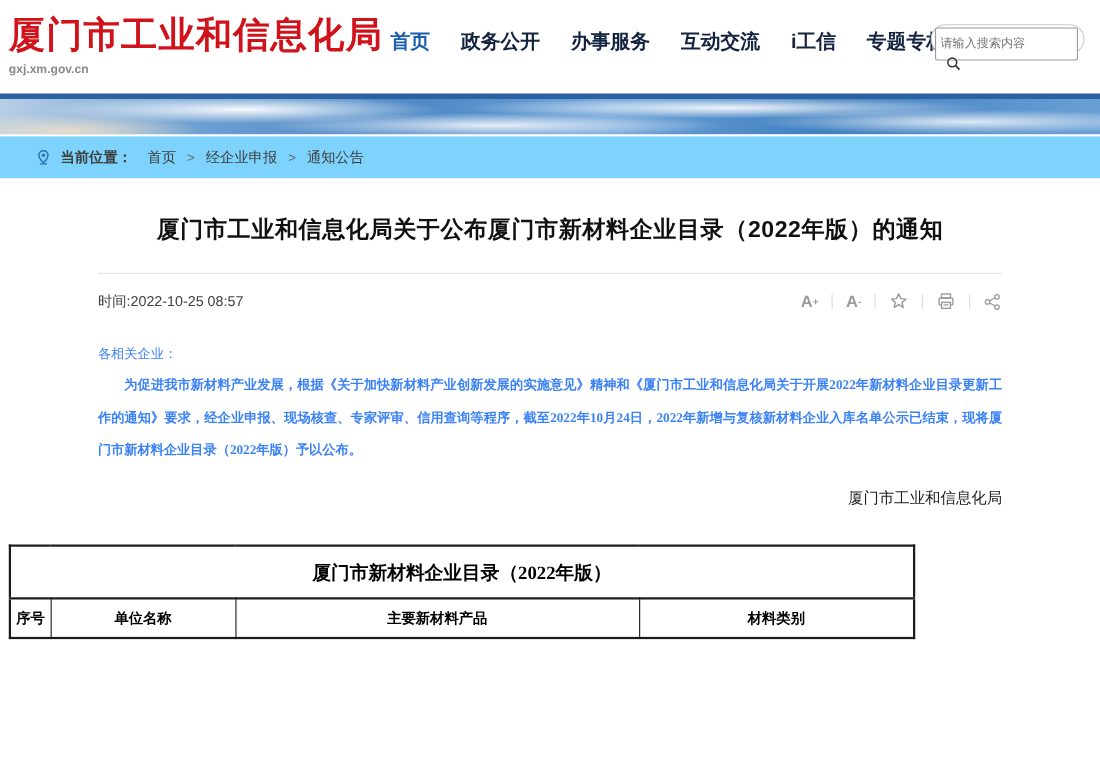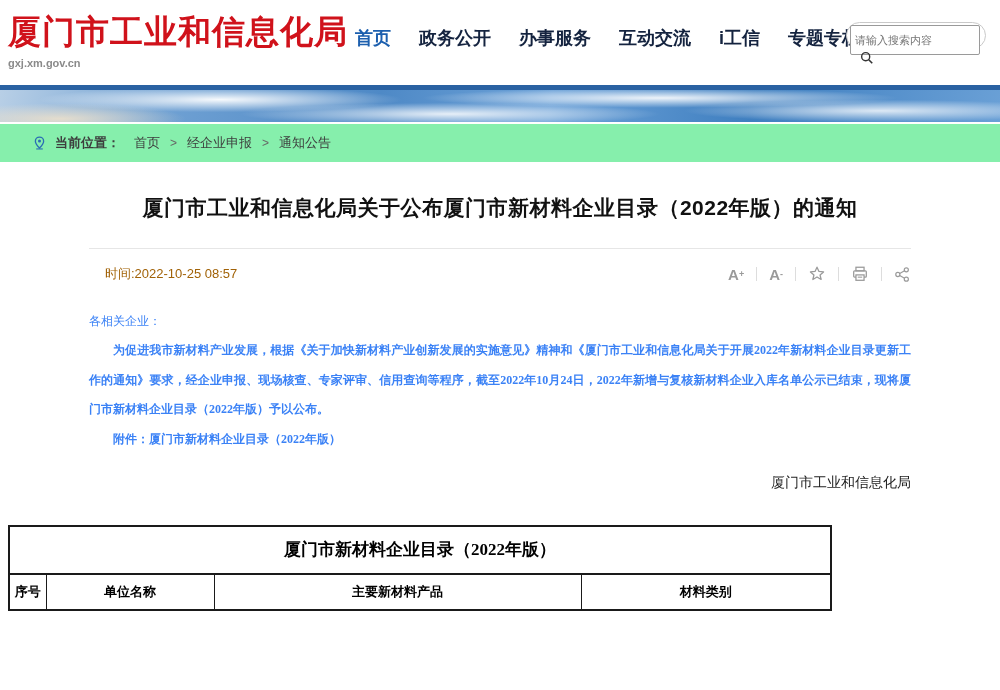--- a/index.html
+++ b/index.html
@@ -28,34 +28,34 @@
     background:
       radial-gradient(ellipse 180px 22px at 6% 90%, rgba(236,224,203,.9), rgba(236,224,203,0) 70%),
       radial-gradient(ellipse 260px 18px at 22% 30%, rgba(255,255,255,.95), rgba(255,255,255,0) 70%),
       radial-gradient(ellipse 300px 16px at 45% 75%, rgba(255,255,255,.85), rgba(255,255,255,0) 70%),
       radial-gradient(ellipse 340px 14px at 66% 25%, rgba(255,255,255,.9), rgba(255,255,255,0) 70%),
       radial-gradient(ellipse 280px 16px at 88% 65%, rgba(255,255,255,.8), rgba(255,255,255,0) 70%),
       linear-gradient(100deg, #b8cfe6 0%, #6d9fd2 18%, #4e89c6 38%, #6da2d8 55%, #3f7fc0 75%, #6aa0d6 100%);
   }
 
   
-  .crumb-bar { margin-top:2px; height:38px; background:#86efac; display:flex; align-items:center;
+  .crumb-bar { margin-top:2px; height:38px; background:#7dd3fc; display:flex; align-items:center;
                padding-left:32px; font-size:13px; color:#3d3d3d; }
   .crumb-bar .pin { width:15px; height:15px; margin-right:8px; }
   .crumb-label { font-weight:bold; margin-right:14px; }
   .crumb-link { color:#3d3d3d; cursor:pointer; }
   .crumb-sep { color:#666; margin:0 10px; font-size:12px; }
 
   
   .article { width:822px; margin:0 auto; padding:0 0; }
   .article-title { margin-top:32px; text-align:center; font-size:21px; font-weight:bold;
                    color:#111; letter-spacing:.5px; }
   .meta-divider { border-top:1px solid #e6e6e6; margin-top:26px; }
   .meta-row { display:flex; justify-content:space-between; align-items:center; margin-top:16px; }
-  .meta-time { font-size:13px; color:#a16207;margin-left:16px; }
+  .meta-time { font-size:13px; color:#404040; }
   .tools { display:flex; align-items:center; color:#9a9a9a; }
   .tool { font-size:15px; cursor:pointer; display:flex; align-items:center; color:#9a9a9a; }
   .tool svg { display:block; }
   .tool-sep { width:1px; height:14px; background:#ddd; margin:0 12px; }
   .tool-font { font-weight:bold; font-size:15px; }
   .tool-font sup { font-size:9px; }
 
   .body-text { margin-top:24px; font-family:"Liberation Serif", serif; font-size:12px;
                color:#3b82f6; line-height:2.45; text-align:justify; }
   .p-indent { text-indent:2em;font-weight:bold; }
@@ -158,21 +158,20 @@
             <line x1="6.7" y1="8.9" x2="12.4" y2="5.6" stroke="#9a9a9a" stroke-width="1.3"></line>
             <line x1="6.7" y1="11.1" x2="12.4" y2="14.4" stroke="#9a9a9a" stroke-width="1.3"></line>
           </svg>
       </span>
     </div>
   </div>
 
   <div class="body-text">
     <div>各相关企业：</div>
     <div class="p-indent">为促进我市新材料产业发展，根据《关于加快新材料产业创新发展的实施意见》精神和《厦门市工业和信息化局关于开展2022年新材料企业目录更新工作的通知》要求，经企业申报、现场核查、专家评审、信用查询等程序，截至2022年10月24日，2022年新增与复核新材料企业入库名单公示已结束，现将厦门市新材料企业目录（2022年版）予以公布。</div>
-    <div class="p-indent">附件：厦门市新材料企业目录（2022年版）</div>
   </div>
 
   <div class="signature">
     <div>厦门市工业和信息化局</div>
   </div>
 </div>
 
 <table class="dir-table">
   <colgroup>
     <col class="col-no">

